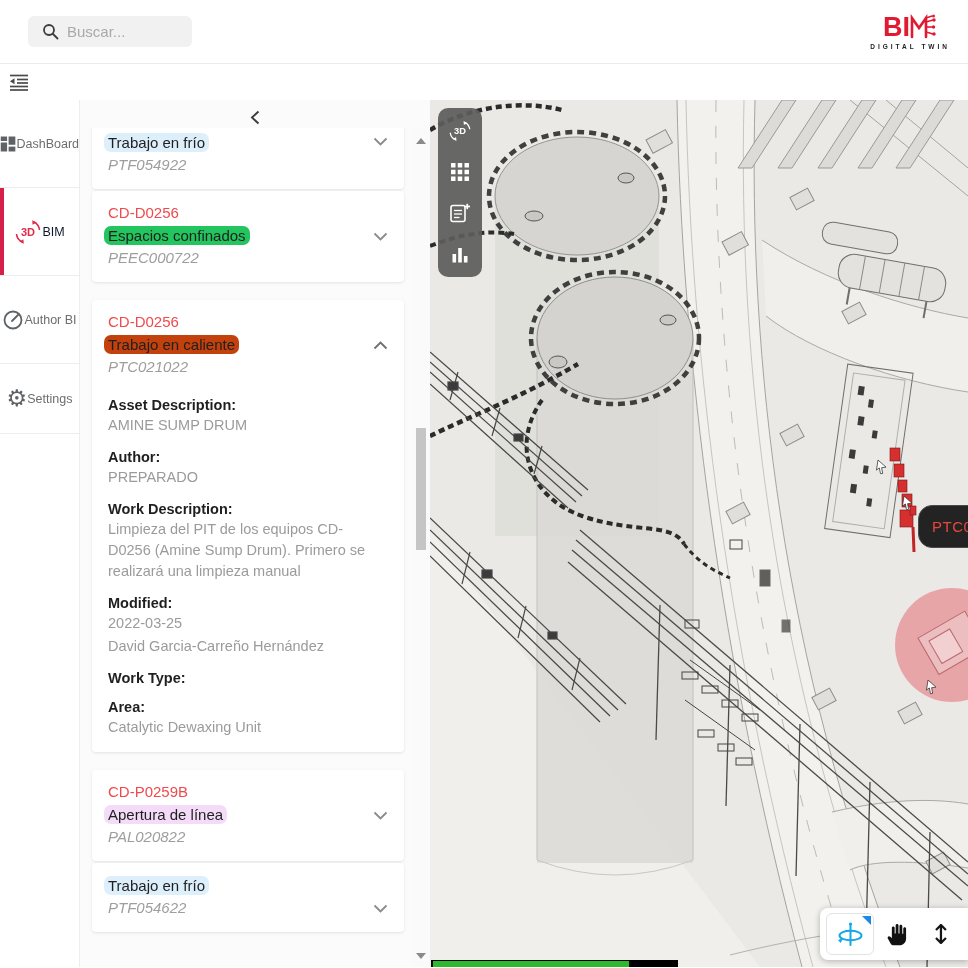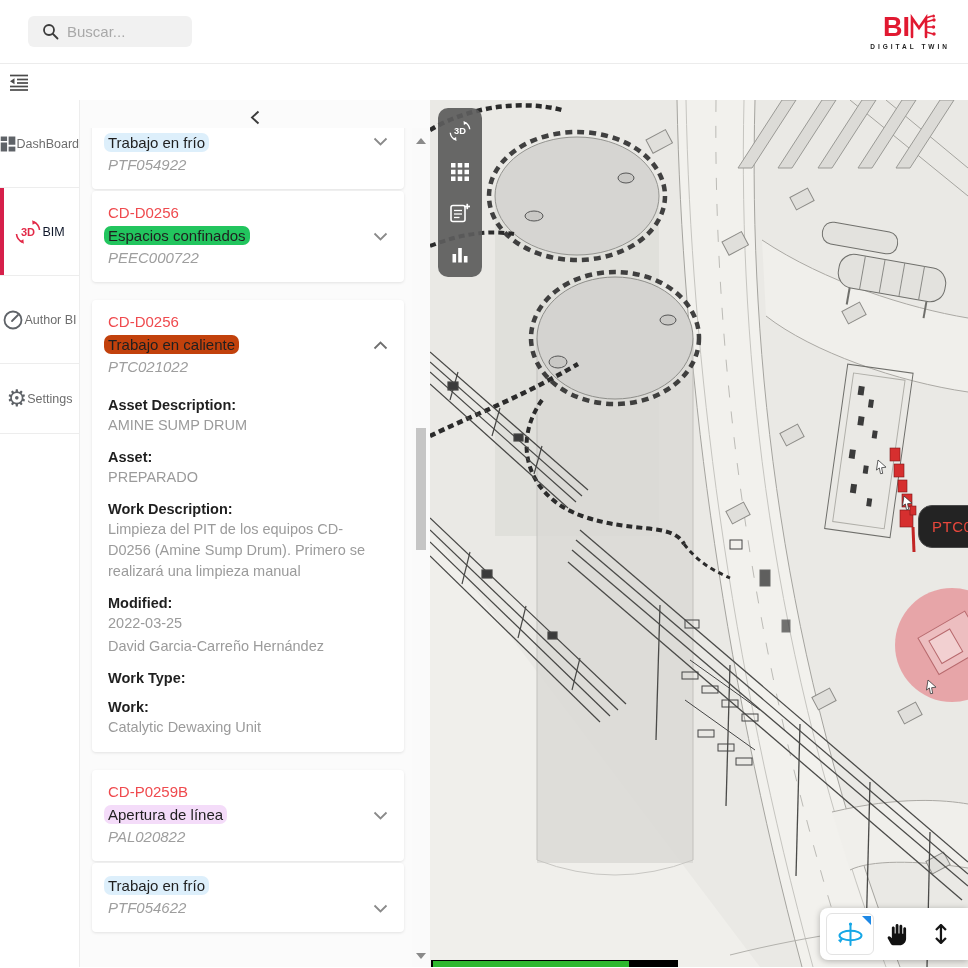--- a/index.html
+++ b/index.html
@@ -224,30 +224,30 @@
             <div><span class="type" style="background: #c2410c;">Trabajo en caliente</span></div>
             <div class="permit">PTC021022</div>
             <button class="chev">
               <svg width="15" height="9" viewBox="0 0 15 9">
                   <polyline points="1.5,7.5 7.5,1.5 13.5,7.5" fill="none" stroke="#6f6f6f" stroke-width="1.8"></polyline>
                 </svg>
             </button>
             <div class="details">
               <div class="d-label">Asset Description:</div>
               <div class="d-value">AMINE SUMP DRUM</div>
-              <div class="d-label">Asset:</div>
+              <div class="d-label">Author:</div>
               <div class="d-value">PREPARADO</div>
               <div class="d-label">Work Description:</div>
               <div class="d-value">Limpieza del PIT de los equipos CD-D0256 (Amine Sump Drum). Primero se realizará una limpieza manual</div>
               <div class="d-label">Modified:</div>
               <div class="d-value">2022-03-25</div>
               <div class="d-value">David Garcia-Carreño Hernández</div>
               <div class="d-label">Work Type:</div>
               <div class="d-value"></div>
-              <div class="d-label">Work:</div>
+              <div class="d-label">Area:</div>
               <div class="d-value">Catalytic Dewaxing Unit</div>
             </div>
           </div>
 
           <div class="card">
             <div class="code">CD-P0259B</div>
             <div><span class="type" style="background: rgb(244, 220, 249);">Apertura de línea</span></div>
             <div class="permit">PAL020822</div>
             <button class="chev">
               <svg width="15" height="9" viewBox="0 0 15 9">

